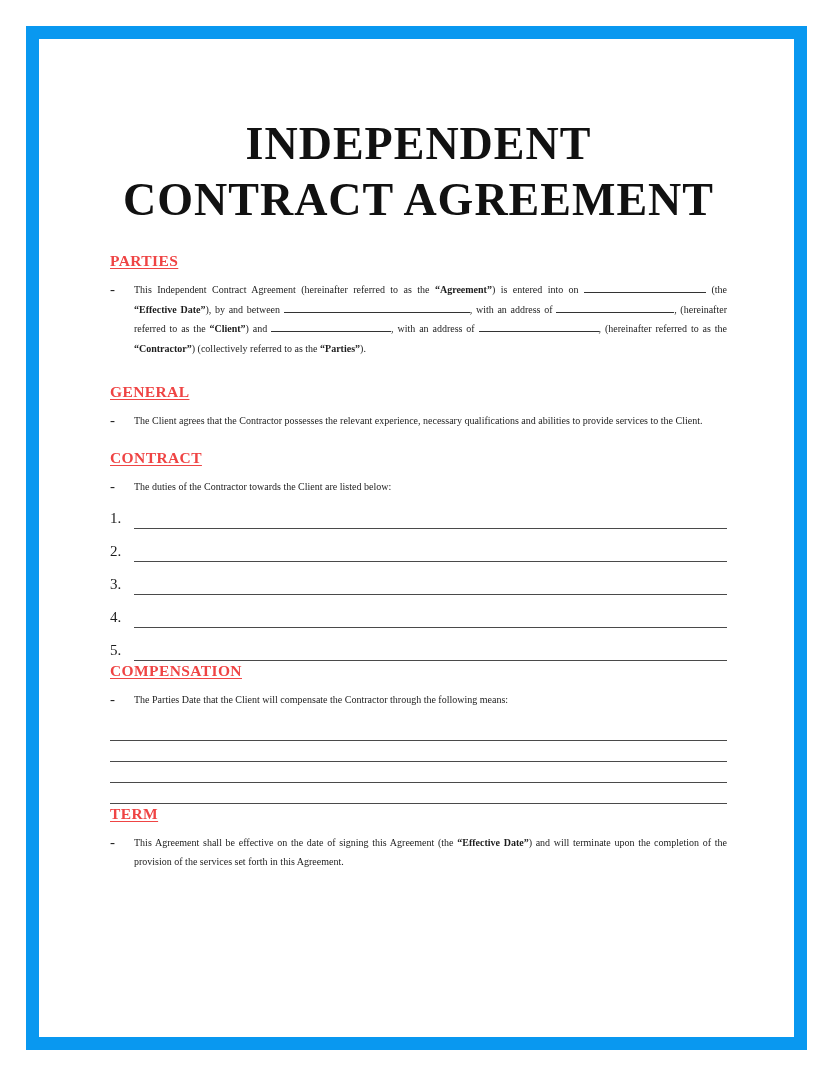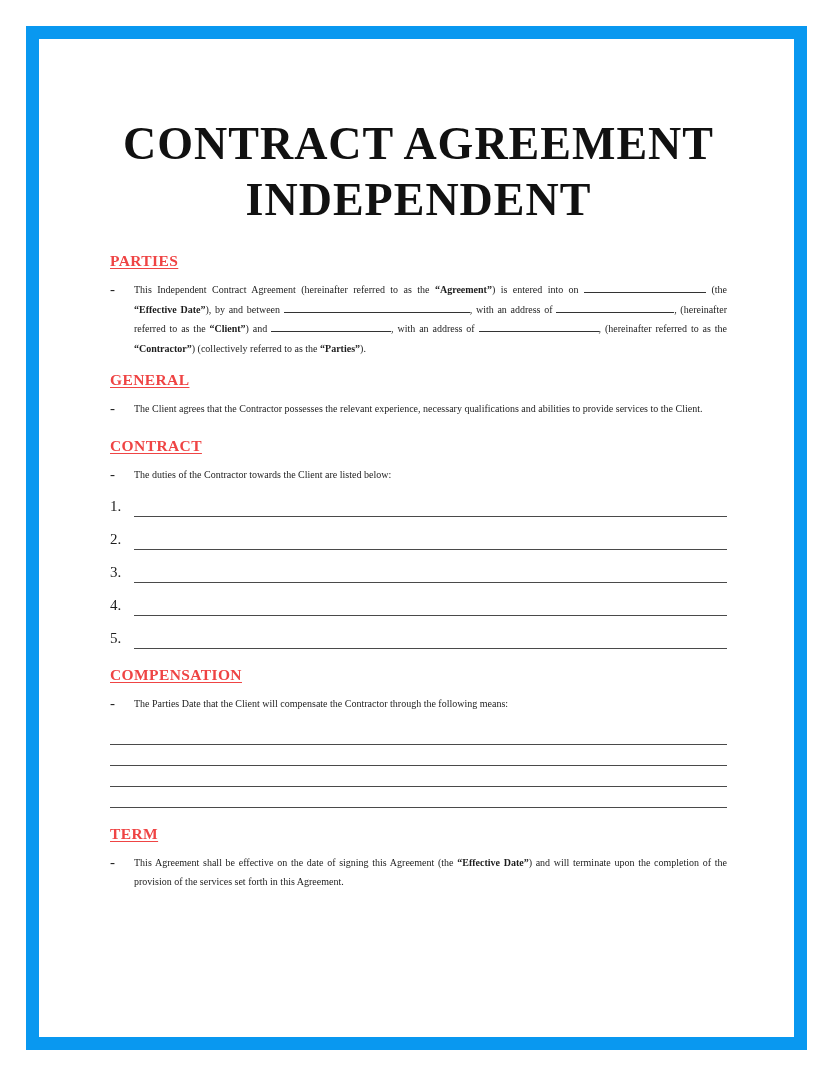--- a/index.html
+++ b/index.html
@@ -29,24 +29,24 @@
   .doc-title {
     text-align: center;
     font-weight: 700;
     font-size: 46px;
     line-height: 56px;
     letter-spacing: 1px;
     color: #111;
   }
   section { display: block; }
   .sec-parties      { margin-top: 23px; }
-  .sec-general      { margin-top: 12px; }
+  .sec-general      { margin-top: 24px; }
   .sec-services     { margin-top: 17px; }
-  .sec-compensation { margin-top: 16px; }
-  .sec-term         { margin-top: 16px; }
+  .sec-compensation { }
+  .sec-term         { }
   h2.sec-heading {
     font-size: 15.5px;
     line-height: 20px;
     font-weight: 700;
     letter-spacing: 0.4px;
     text-decoration: underline;
     text-underline-offset: 2px;
     color: #ef4444;
   }
   .bullet-item {
@@ -97,22 +97,22 @@
 </style>
 </head>
 <body>
 
 <div class="page" style="--page-bg: #ffffff; --accent: #0998f0; --text-color: #1c1c1c; --rule-color: #4a4a4a;">
   <div class="blue-frame"></div>
 
   <div class="content">
 
     <h1 class="doc-title">
+      <div>INDEPENDENT</div>
       <div>CONTRACT AGREEMENT</div>
-      <div>INDEPENDENT</div>
     </h1>
 
     <section class="sec-parties">
       <h2 class="sec-heading">PARTIES</h2>
       <div class="bullet-item">
         <span class="bullet-dash">-</span>
         <p class="bullet-text">This Independent Contract Agreement (hereinafter referred to as the <b>“Agreement”</b>) is entered into on <span class="blank" style="width: 122px;"></span> (the <b>“Effective Date”</b>), by and between <span class="blank" style="width: 186px;"></span>, with an address of <span class="blank" style="width: 118px;"></span>, (hereinafter referred to as the <b>“Client”</b>) and <span class="blank" style="width: 120px;"></span>, with an address of <span class="blank" style="width: 120px;"></span>, (hereinafter referred to as the <b>“Contractor”</b>) (collectively referred to as the <b>“Parties”</b>).</p>
       </div>
     </section>
 

